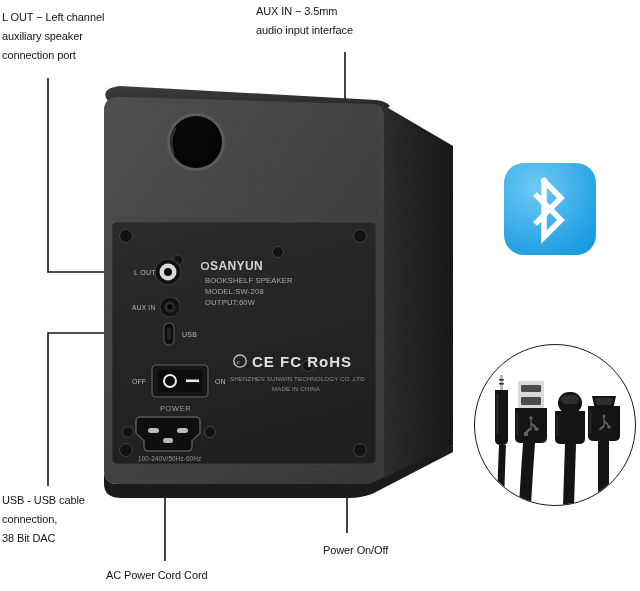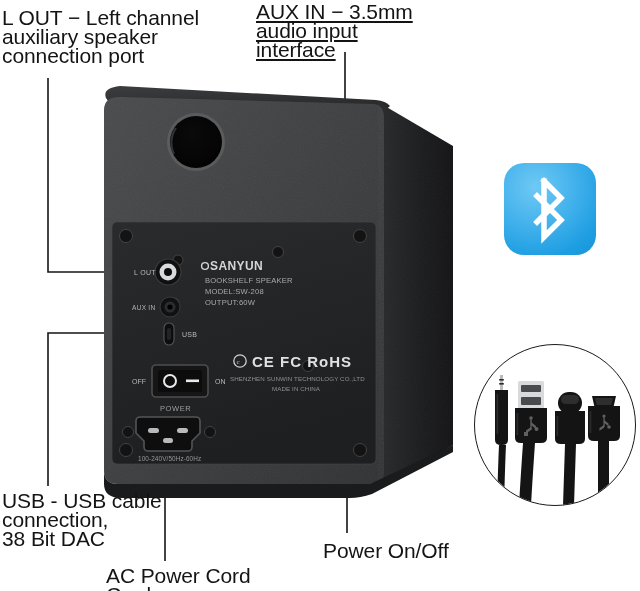--- a/index.html
+++ b/index.html
@@ -16,28 +16,28 @@
   }
   #stage {
     position: absolute; left: 0; top: 0;
     width: 640px; height: 591px;
   }
 
   
   .callout {
     position: absolute;
     font-family: "Liberation Sans", sans-serif;
-    font-size: 21px;
+    font-size: 11px;
     line-height: 19px;
     color: #141414;
     white-space: pre-line;
     letter-spacing: -0.1px;
   }
   #label-lout   { left: 2px;   top: 8px;   width: 215px; }
-  #label-auxin  { left: 256px; top: 2px;   width: 180px; text-decoration: underline; }
+  #label-auxin  { left: 256px; top: 2px;   width: 180px; }
   #label-usb    { left: 2px;   top: 491px; width: 170px; }
   #label-acjack { left: 106px; top: 566px; width: 190px; }
   #label-power  { left: 303px; top: 541px; width: 140px; margin-left: 20px; }
 
   
   #leaders { position: absolute; left:0; top:0; width:640px; height:591px; }
 
   
   #speaker { position: absolute; left: 60px; top: 80px; width: 400px; height: 420px; }
 

